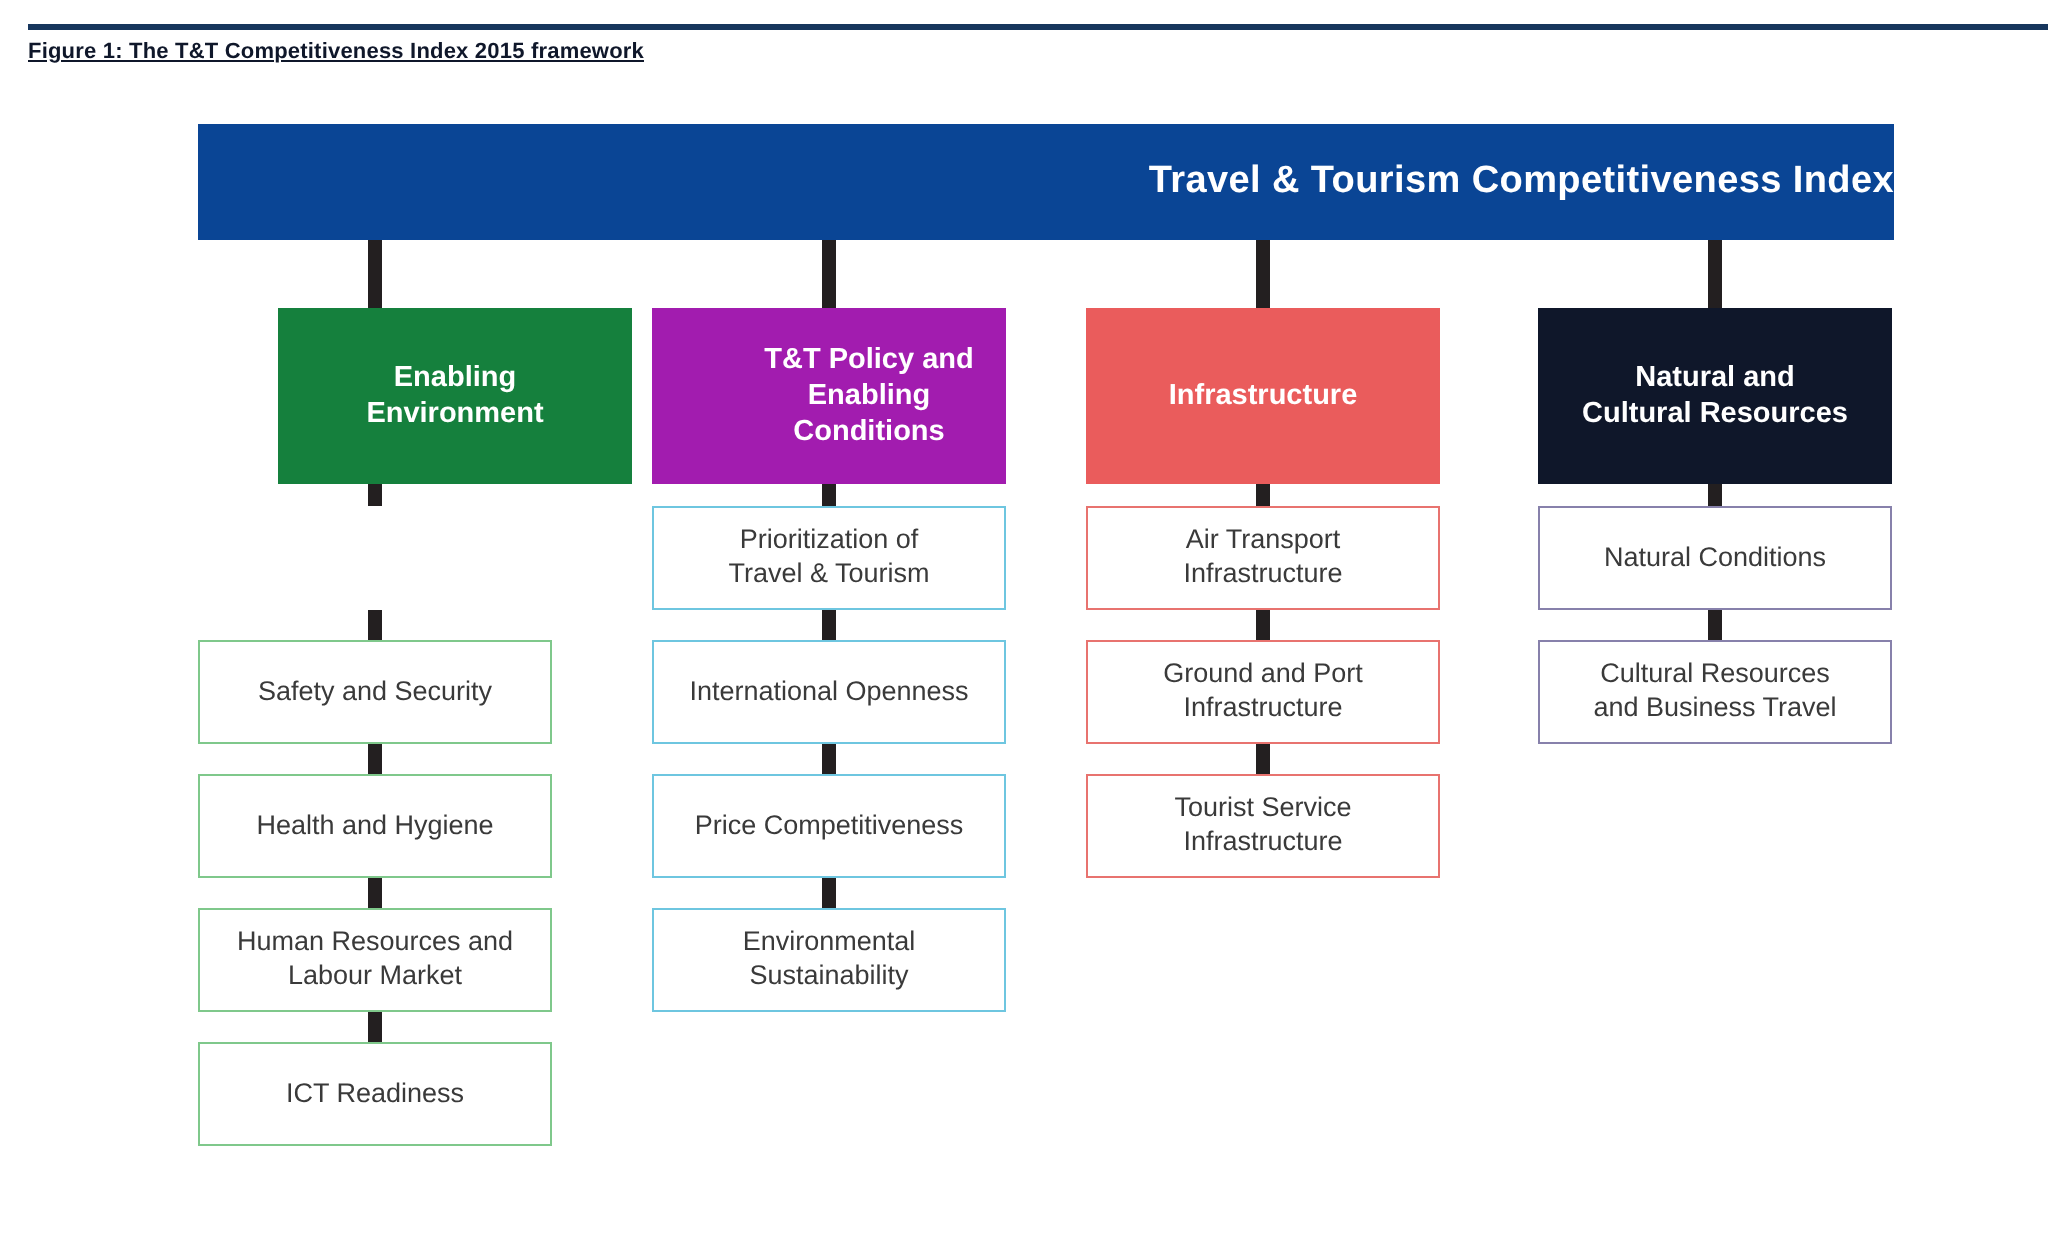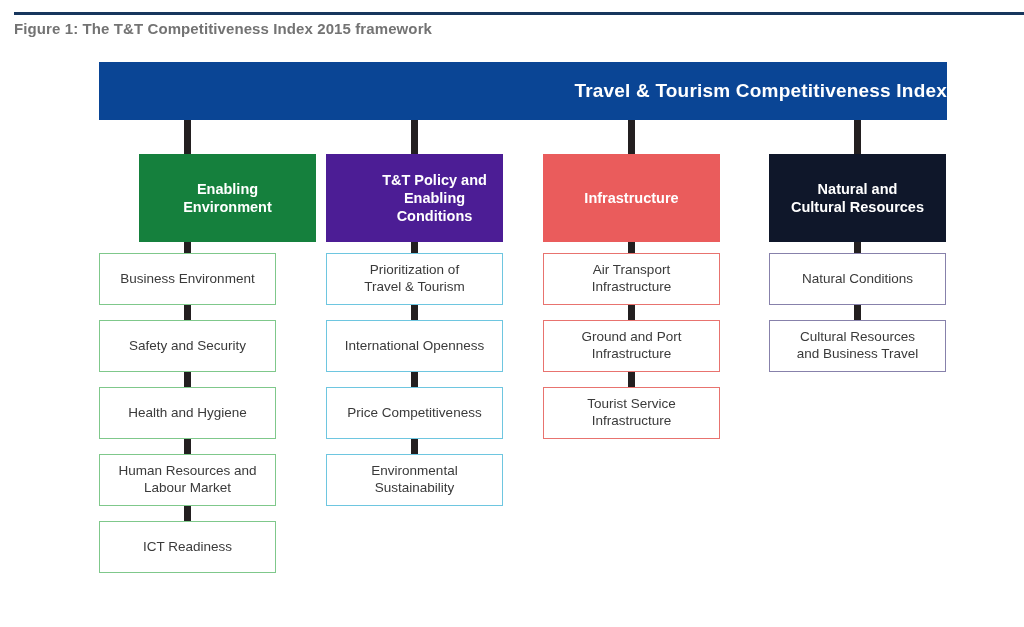--- a/index.html
+++ b/index.html
@@ -23,25 +23,26 @@
     left: 14px;
     top: 12px;
     width: 1010px;
     height: 3px;
     background: #17365d;
   }
   #figure-caption {
     position: absolute;
     left: 14px;
     top: 20px;
-    font-size: 15px;
+    font-size: 11px;
     font-weight: bold;
-    color: #737373;
+    color: #0f172a;
     letter-spacing: 0.1px;
     white-space: nowrap;
+    text-decoration: underline;
   }
 
   
   #diagram {
     position: absolute;
     left: 0;
     top: 0;
     width: 1024px;
     height: 627px;
   }
@@ -112,21 +113,21 @@
   }
   .subindex-label {
     font-size: 13.5px;
     color: #3a3a3a;
     line-height: 1.25;
   }
 
   
   .col-green   .pillar-head { background: #15803d; margin-left: 40px; }
   .col-green   .subindex    { border-color: #7fc88b; }
-  .col-cyan    .pillar-head { background: #4c1d95; padding-left: 40px; }
+  .col-cyan    .pillar-head { background: #a21caf; padding-left: 40px; }
   .col-cyan    .subindex    { border-color: #6ec6e0; }
   .col-red     .pillar-head { background: #ea5c5c; }
   .col-red     .subindex    { border-color: #e8736f; }
   .col-purple  .pillar-head { background: #0f172a; }
   .col-purple  .subindex    { border-color: #8781ab; }
 </style>
 </head>
 <body>
 
 <div id="figure-rule"></div>
@@ -142,23 +143,20 @@
       <div class="connector" style="left: 184px; top: 120px; height: 34px;"></div>
       <div class="connector" style="left: 411px; top: 120px; height: 34px;"></div>
       <div class="connector" style="left: 628px; top: 120px; height: 34px;"></div>
       <div class="connector" style="left: 854px; top: 120px; height: 34px;"></div>
     </div>
   <div id="columns">
       <div class="column col-green" style="left: 99px; width: 177px; height: 434px;">
         <div class="pillar-head">
           <span class="pillar-head-label">Enabling<br>Environment</span>
         </div>
-        <div class="subindex" style="top: 99px;">
-          <span class="subindex-label">Business Environment</span>
-        </div>
         <div class="connector" style="left: 85px; top: 88px; height: 11px; position: absolute;"></div>
         <div class="subindex" style="top: 166px;">
           <span class="subindex-label">Safety and Security</span>
         </div>
         <div class="connector" style="left: 85px; top: 151px; height: 15px; position: absolute;"></div>
         <div class="subindex" style="top: 233px;">
           <span class="subindex-label">Health and Hygiene</span>
         </div>
         <div class="connector" style="left: 85px; top: 218px; height: 15px; position: absolute;"></div>
         <div class="subindex" style="top: 300px;">

